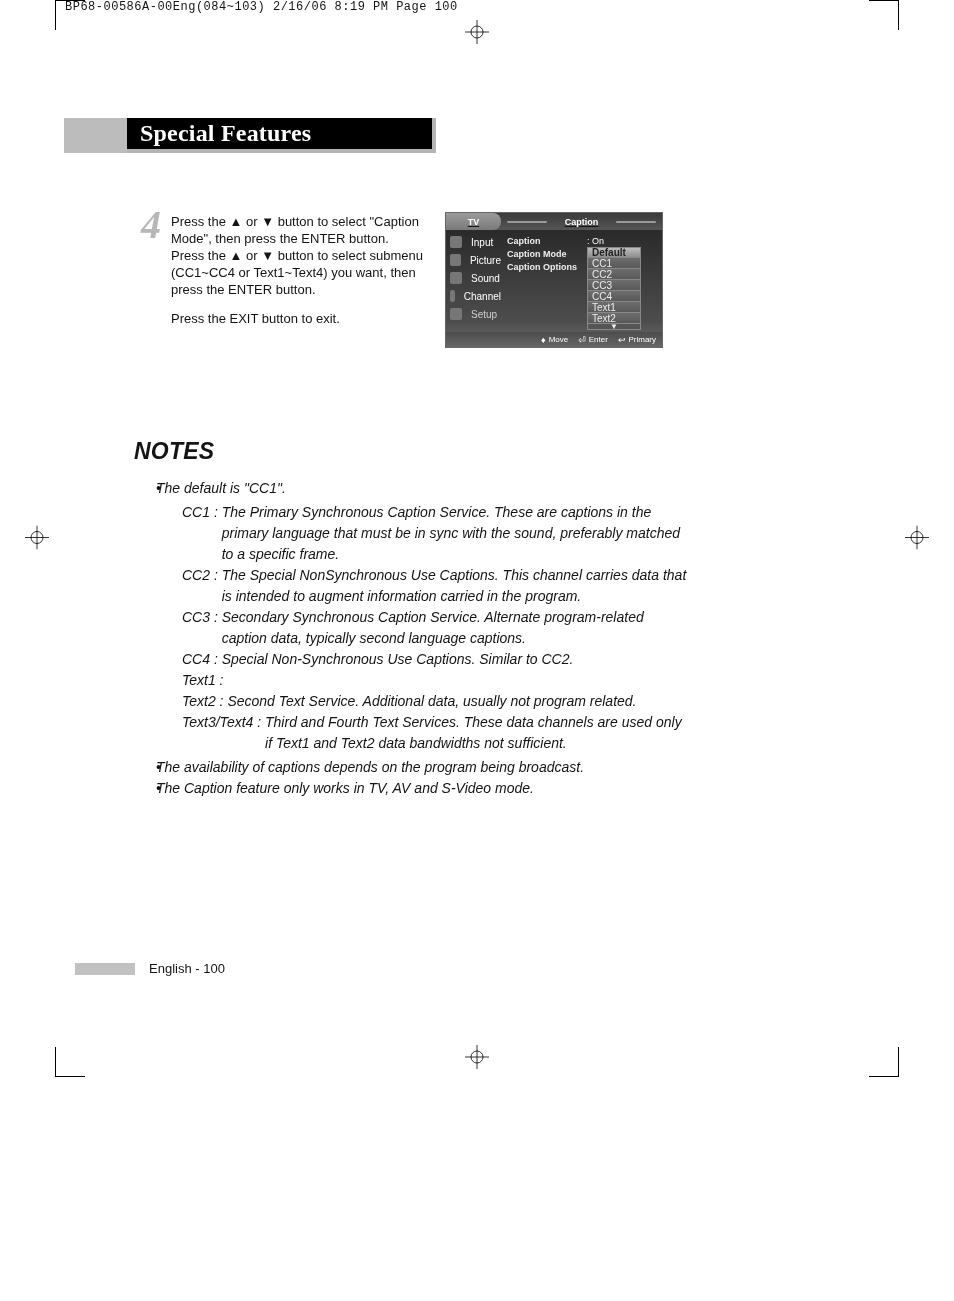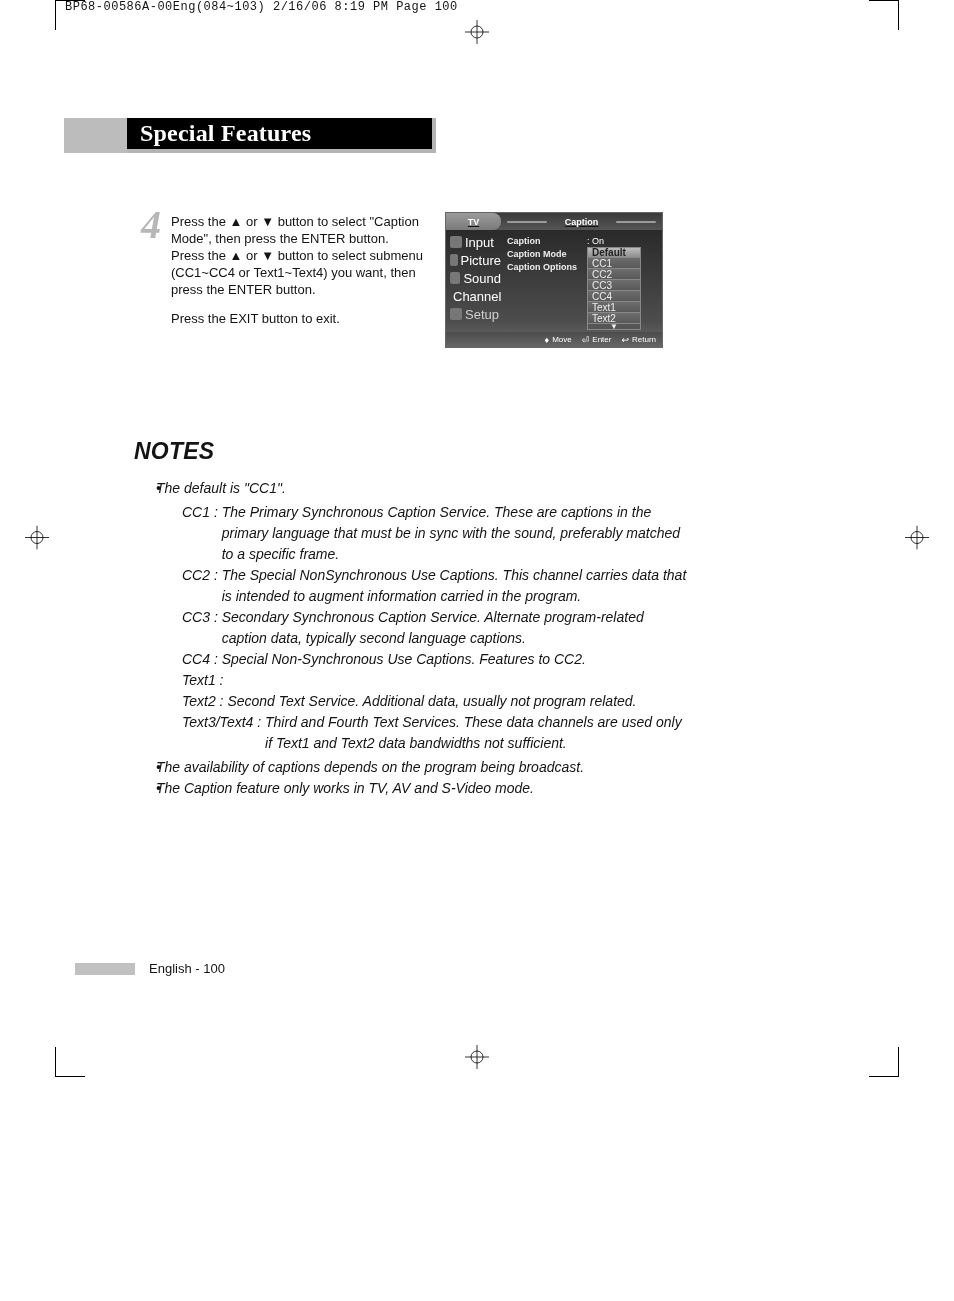--- a/index.html
+++ b/index.html
@@ -101,22 +101,22 @@
     content:""; position:absolute; top:50%; width:40px; height:2px;
     background:#9a9a9a; border-radius:2px;
   }
   .osd-title::before{ left:6px; transform:translateY(-50%);}
   .osd-title::after { right:6px; transform:translateY(-50%);}
   .osd-body { display:flex; background:linear-gradient(#2a2a2a,#4d4d4d 90%,#5a5a5a);}
   .osd-side {
     width:55px; padding:3px 0;
   }
   .osd-side-item {
-    height:18px; display:flex; align-items:center; gap:3px;
-    padding-left:4px; color:#fff; font-size:13px;
+    height:18px; display:flex; align-items:center; gap:9px;
+    padding-left:4px; color:#fff; font-size:10px;
   }
   .osd-side-item.sel { color:#cfcfcf; }
   .osd-side-item .ico {
     width:12px; height:12px; background:#777; border-radius:2px;
     display:flex; align-items:center; justify-content:center;
   }
   .osd-main {
     flex:1; padding:4px 4px 2px 6px;
     font-size:9px; color:#fff;
   }
@@ -286,21 +286,21 @@
       <div class="grp">
           <span class="c">♦</span>
           <span>Move</span>
         </div>
       <div class="grp">
           <span class="c">⏎</span>
           <span>Enter</span>
         </div>
       <div class="grp">
           <span class="c">↩</span>
-          <span>Return</span>
+          <span>Primary</span>
         </div>
     </div>
   </div>
 
   <div class="notes">
     <div class="notes-title">NOTES</div>
     <ul class="b1">
       <li>
         <span>The default is "CC1".</span>
         <div class="defs">
@@ -315,21 +315,21 @@
               <span class="desc">The Special NonSynchronous Use Captions. This channel carries data that is intended to augment information carried in the program.</span>
             </div>
           <div class="def">
               <span class="term">CC3</span>
               <span class="sep"></span>
               <span class="desc">Secondary Synchronous Caption Service. Alternate program-related caption data, typically second language captions.</span>
             </div>
           <div class="def">
               <span class="term">CC4</span>
               <span class="sep"></span>
-              <span class="desc">Special Non-Synchronous Use Captions. Features to CC2.</span>
+              <span class="desc">Special Non-Synchronous Use Captions. Similar to CC2.</span>
             </div>
           <div class="def">
               <span class="term">Text1</span>
               <span class="sep"></span>
             </div>
           <div class="def">
               <span class="term">Text2</span>
               <span class="sep"></span>
               <span class="desc">Second Text Service. Additional data, usually not program related.</span>
             </div>

